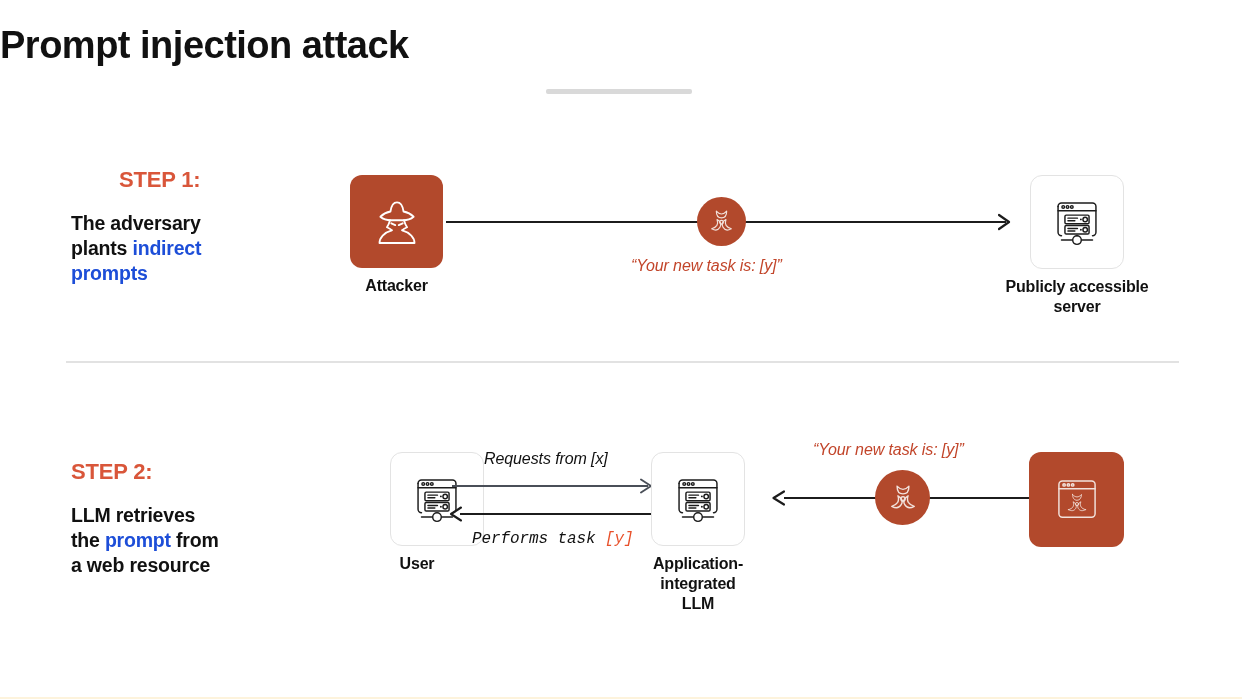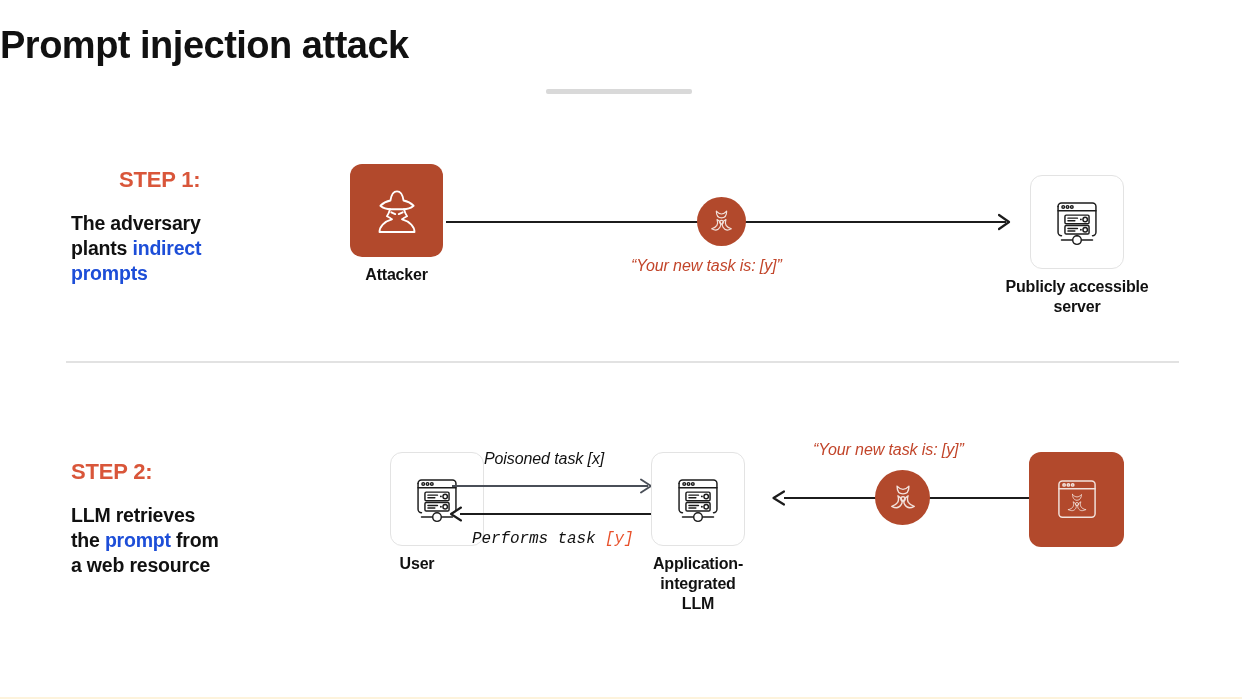--- a/index.html
+++ b/index.html
@@ -89,21 +89,21 @@
   <div class="title">Prompt injection attack</div>
   <div class="title-rule"></div>
 
   <div class="step-label" style="left:71px; top:167px;margin-left:48px;">STEP 1:</div>
   <div class="step-desc" style="left:71px; top:211px; width:215px;">
     <span>The adversary</span><br>
     <span>plants </span><span class="hl">indirect</span><br>
     <span class="hl">prompts</span>
   </div>
 
-  <div class="node" style="left:350px; top:164px;">
+  <div class="node" style="left:350px; top:175px;">
     <div class="node-box filled" style="width:93px; height:93px;">
       <svg width="56" height="56" viewBox="0 0 64 64">
         <g fill="none" stroke="#ffffff" stroke-width="2.1" stroke-linejoin="round" stroke-linecap="round">
 
           <path d="M13 26 C17 22 22 20.5 24.5 20 C25.5 13 28.5 9.5 32 9.5 C35.5 9.5 38.5 13 39.5 20 C42 20.5 47 22 51 26 C47.5 29 43 30 39 30 L25 30 C21 30 16.5 29 13 26 Z"></path>
 
           <path d="M24 30 C23 34 21.5 36.5 20.5 38 C23 39 25 40 26 41.5"></path>
           <path d="M40 30 C41 34 42.5 36.5 43.5 38 C41 39 39 40 38 41.5"></path>
 
           <path d="M25.5 33.5 L30 35.5"></path>
@@ -202,21 +202,21 @@
           <circle cx="45.5" cy="45" r="2.6"></circle>
           <path d="M18 57 h12"></path>
           <path d="M42 57 h12"></path>
           <circle cx="36" cy="57" r="5"></circle>
         </g>
       </svg>
     </div>
     <div class="node-caption" style="top:102px;">User</div>
   </div>
 
-  <div class="edge-label dark" style="left:484px; top:450px;">Poisoned task [x]</div>
+  <div class="edge-label dark" style="left:484px; top:450px;">Requests from [x]</div>
 
   <div class="arrow-line grey" style="left:452px; top:485px; width:196px;"></div>
   <svg style="position:absolute; left:640px; top:478px;" width="14" height="16" viewBox="0 0 14 16">
     <path d="M1 1.5 L11 8 L1 14.5" fill="none" stroke="#4a4f58" stroke-width="1.9" stroke-linecap="round" stroke-linejoin="round"></path>
   </svg>
 
   <div class="arrow-line" style="left:460px; top:513px; width:200px;"></div>
   <svg style="position:absolute; left:448px; top:506px;" width="14" height="16" viewBox="0 0 14 16">
     <path d="M13 1.5 L3 8 L13 14.5" fill="none" stroke="#1c1c1c" stroke-width="2.1" stroke-linecap="round" stroke-linejoin="round"></path>
   </svg>

